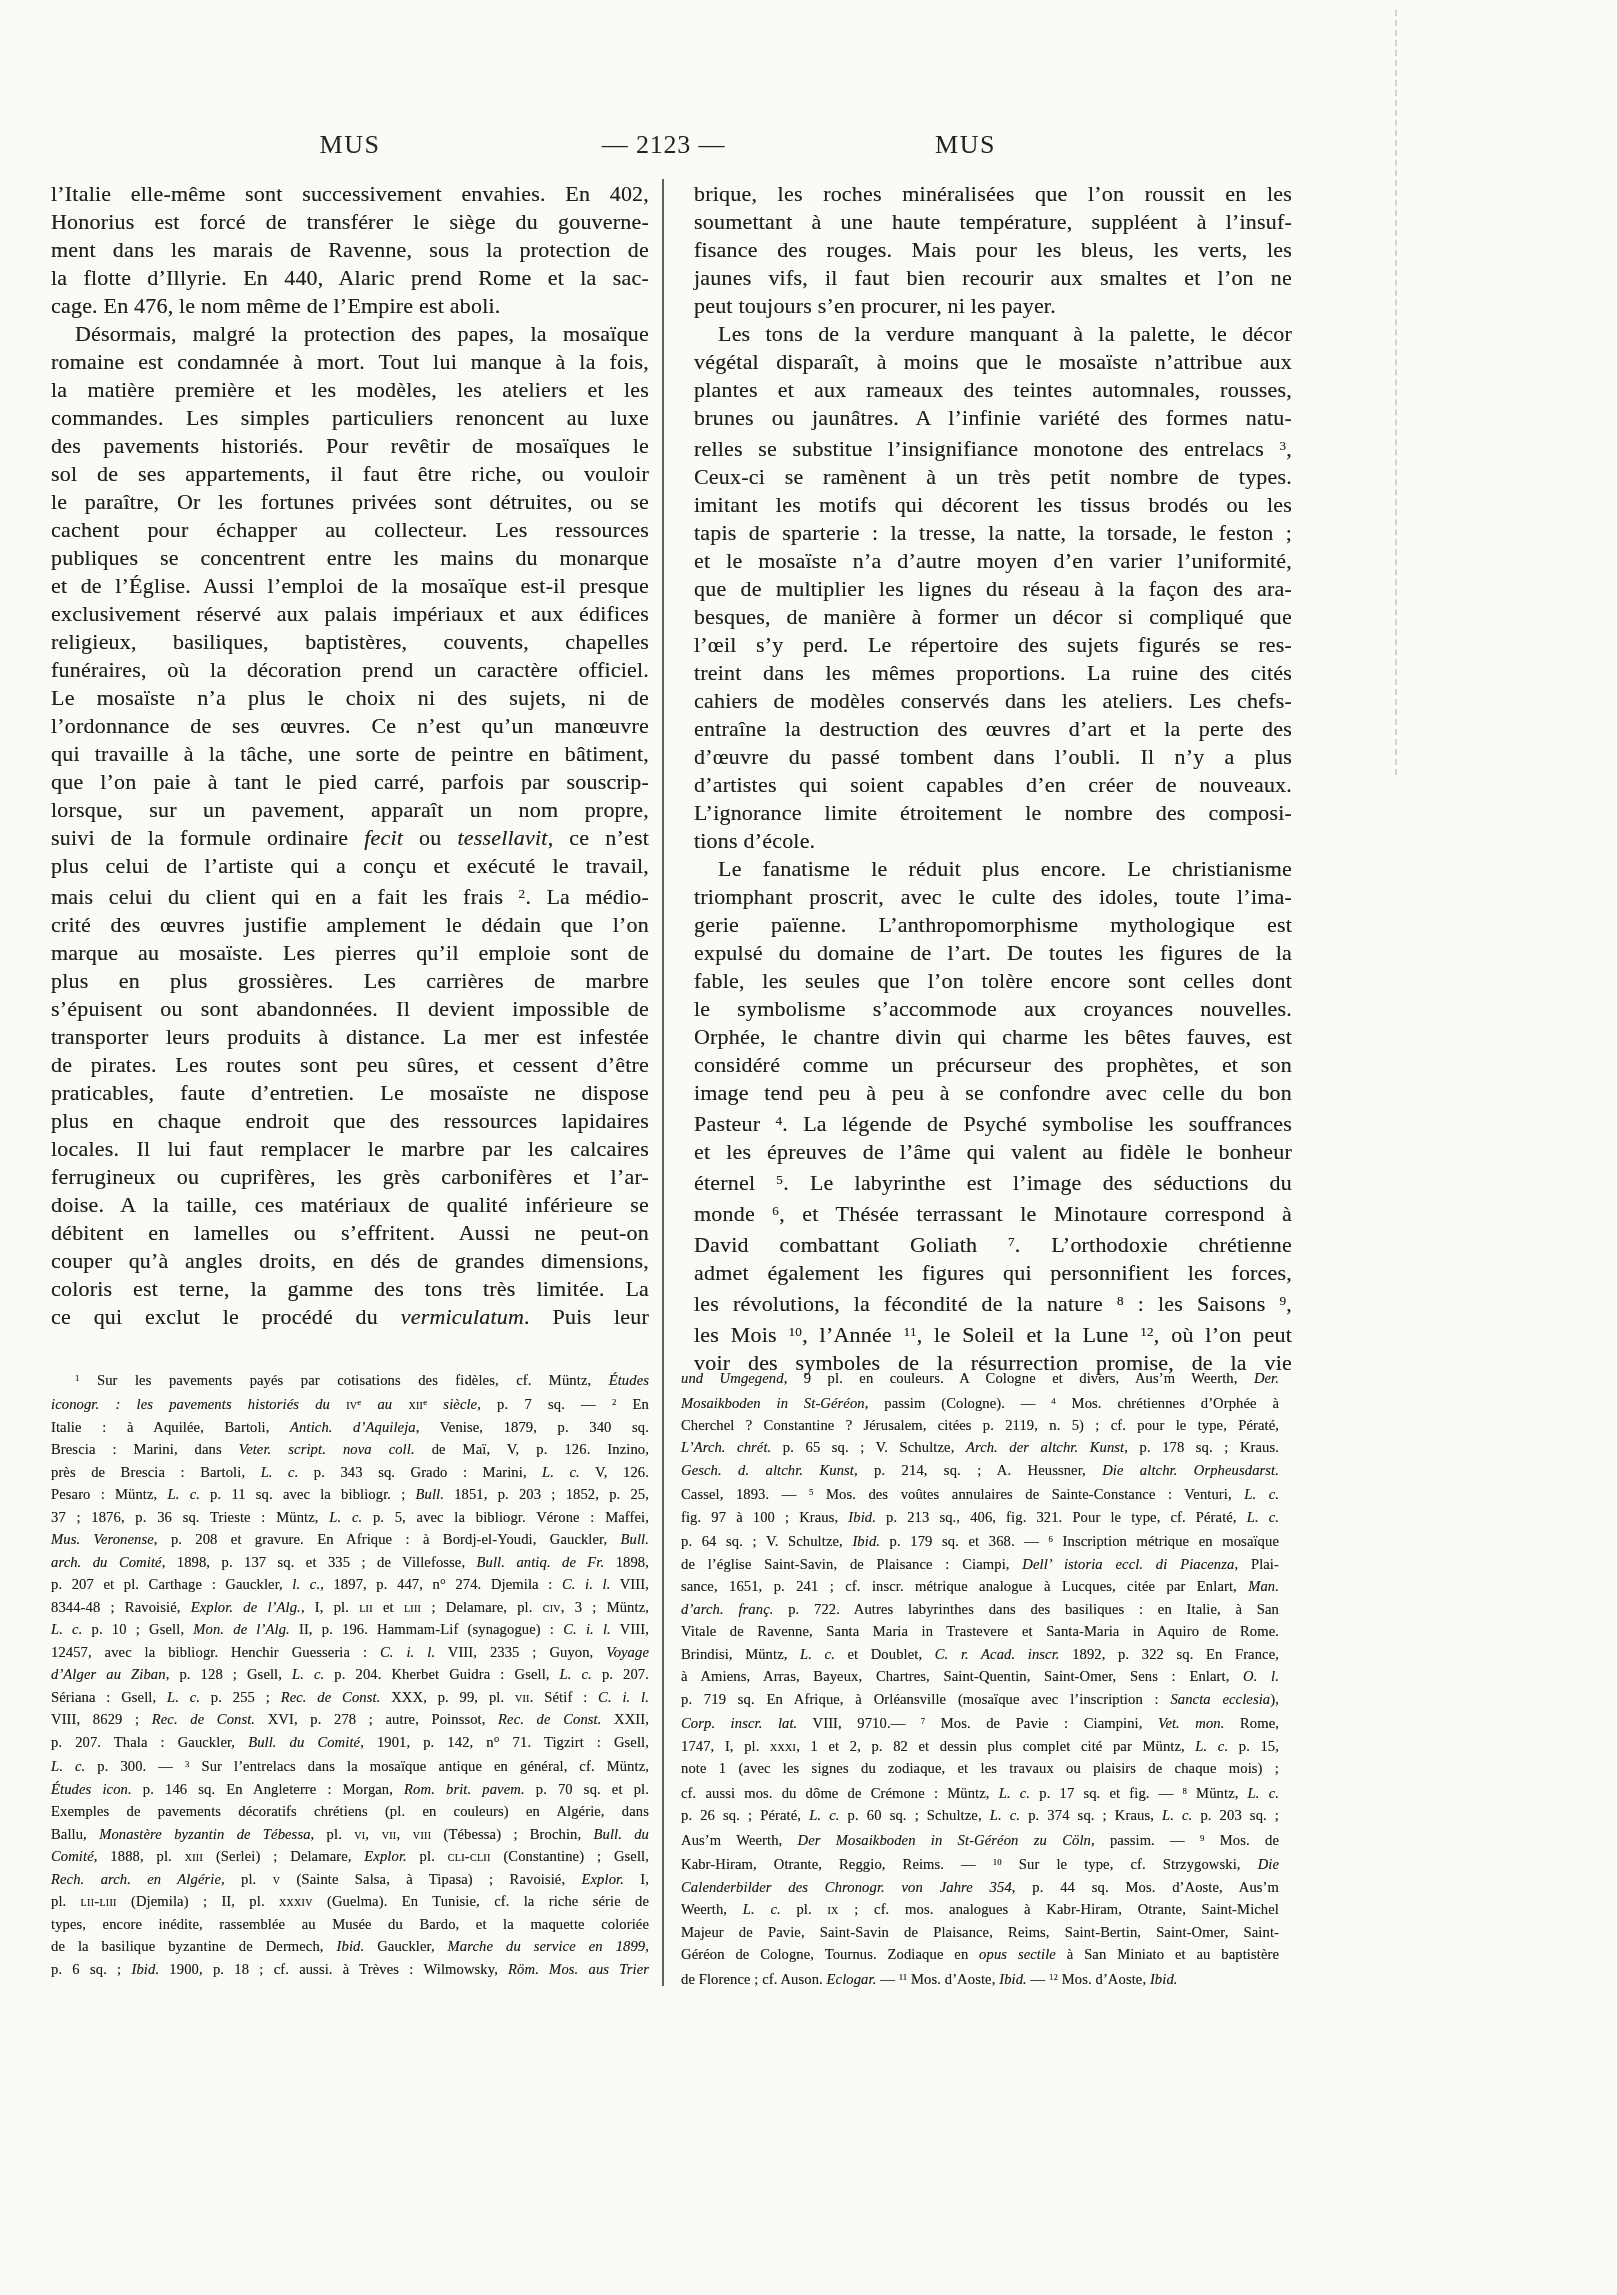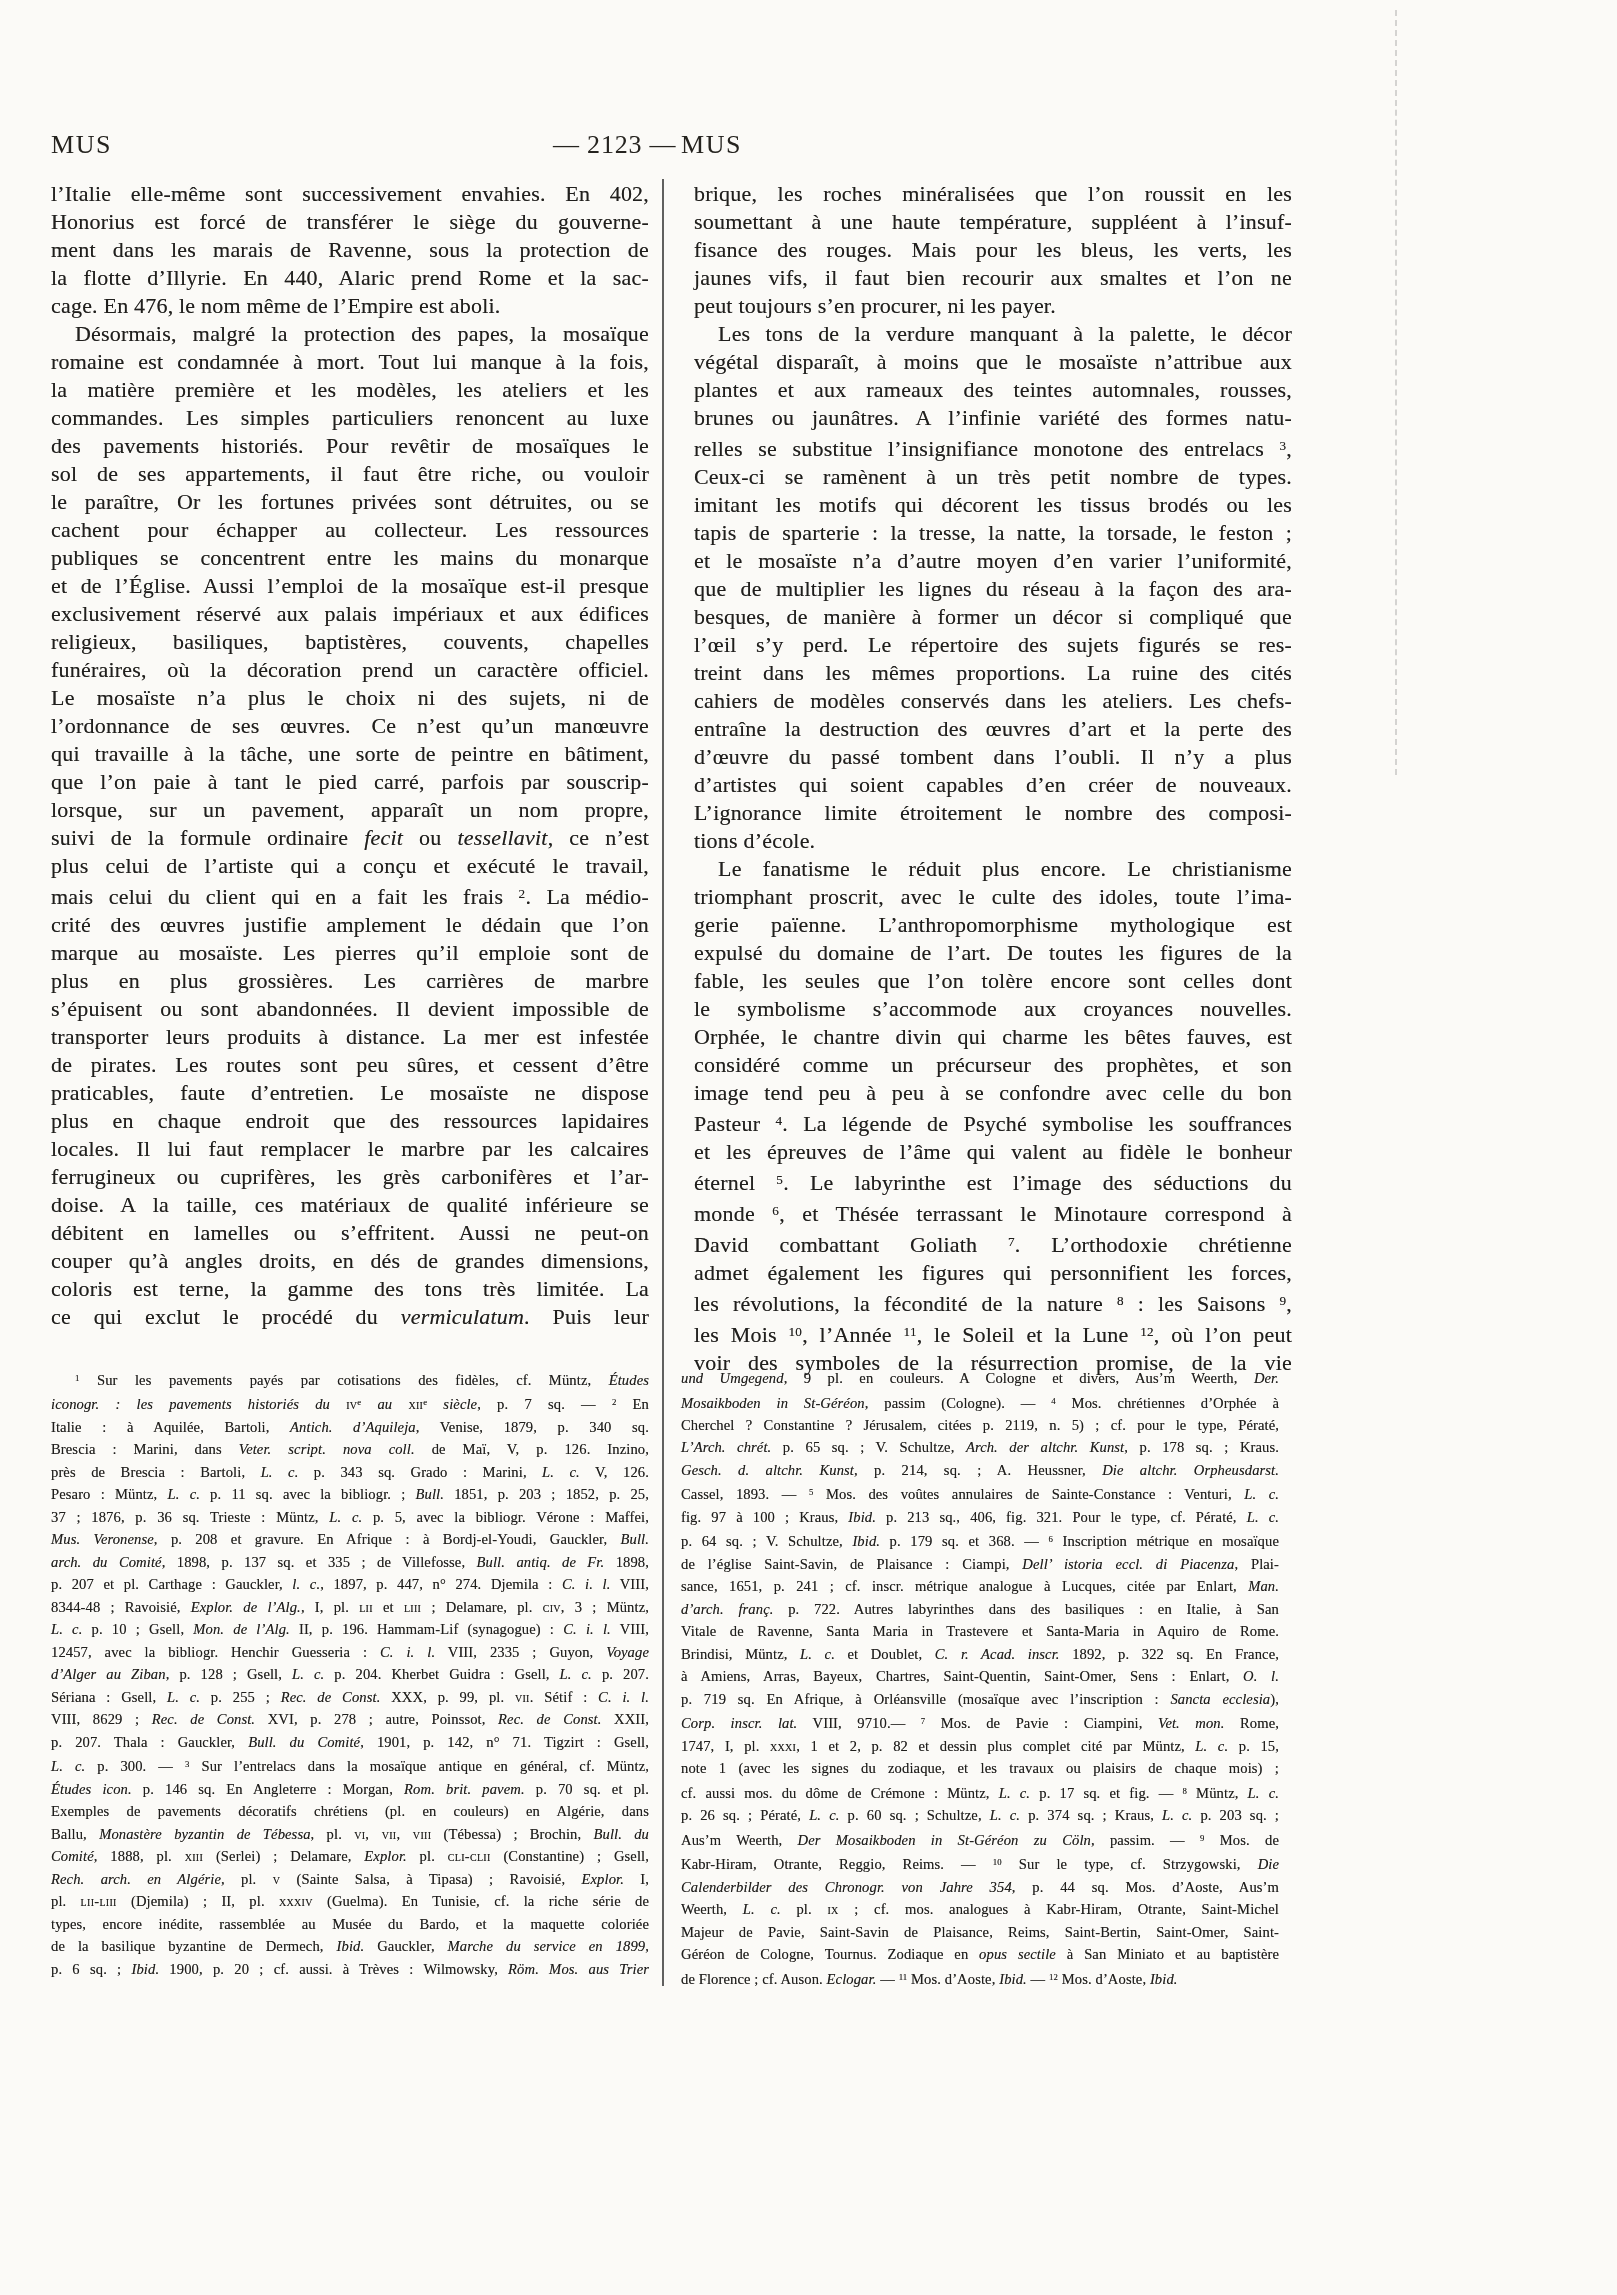--- a/index.html
+++ b/index.html
@@ -5,21 +5,21 @@
   html,body{margin:0;padding:0;}
   body{
     width:1618px;height:2295px;position:relative;
     background:#fbfaf7;
     font-family:"Liberation Serif","DejaVu Serif",serif;
     color:#201f1d;
     -webkit-font-smoothing:antialiased;
   }
   .running-head{
     position:absolute;top:130px;font-size:26px;letter-spacing:1.6px;
-    text-align:left;color:#25231f;
+    text-align:center;color:#25231f;
   }
   #head-left{left:51px;width:598px;}
   #head-center{left:553px;width:221px;letter-spacing:0.8px;}
   #head-right{left:681px;width:569px;}
   .col{position:absolute;}
   #body-left {left:51px; top:180px; width:598px;}
   #body-right{left:694px;top:180px; width:598px;}
   #notes-left {left:51px; top:1367px;width:598px;}
   #notes-right{left:681px;top:1367px;width:598px;}
   .bodycol .line{
@@ -164,21 +164,21 @@
     <div class="line"><span>p. 207. Thala : Gauckler, </span><span class="it">Bull. du Comité</span><span>, 1901, p. 142, n° 71. Tigzirt : Gsell,</span></div>
     <div class="line"><span class="it">L. c.</span><span> p. 300. — </span><span class="sup">3</span><span> Sur l’entrelacs dans la mosaïque antique en général, cf. Müntz,</span></div>
     <div class="line"><span class="it">Études icon.</span><span> p. 146 sq. En Angleterre : Morgan, </span><span class="it">Rom. brit. pavem.</span><span> p. 70 sq. et pl.</span></div>
     <div class="line"><span>Exemples de pavements décoratifs chrétiens (pl. en couleurs) en Algérie, dans</span></div>
     <div class="line"><span>Ballu, </span><span class="it">Monastère byzantin de Tébessa</span><span>, pl. </span><span class="sc">vi, vii, viii</span><span> (Tébessa) ; Brochin, </span><span class="it">Bull. du</span></div>
     <div class="line"><span class="it">Comité</span><span>, 1888, pl. </span><span class="sc">xiii</span><span> (Serlei) ; Delamare, </span><span class="it">Explor.</span><span> pl. </span><span class="sc">cli-clii</span><span> (Constantine) ; Gsell,</span></div>
     <div class="line"><span class="it">Rech. arch. en Algérie</span><span>, pl. </span><span class="sc">v</span><span> (Sainte Salsa, à Tipasa) ; Ravoisié, </span><span class="it">Explor.</span><span> I,</span></div>
     <div class="line"><span>pl. </span><span class="sc">lii-liii</span><span> (Djemila) ; II, pl. </span><span class="sc">xxxiv</span><span> (Guelma). En Tunisie, cf. la riche série de</span></div>
     <div class="line"><span>types, encore inédite, rassemblée au Musée du Bardo, et la maquette coloriée</span></div>
     <div class="line"><span>de la basilique byzantine de Dermech, </span><span class="it">Ibid.</span><span> Gauckler, </span><span class="it">Marche du service en 1899</span><span>,</span></div>
-    <div class="line"><span>p. 6 sq. ; </span><span class="it">Ibid.</span><span> 1900, p. 20 ; cf. aussi. à Trèves : Wilmowsky, </span><span class="it">Röm. Mos. aus Trier</span></div>
+    <div class="line"><span>p. 6 sq. ; </span><span class="it">Ibid.</span><span> 1900, p. 18 ; cf. aussi. à Trèves : Wilmowsky, </span><span class="it">Röm. Mos. aus Trier</span></div>
   </div>
 <div class="col notecol" id="notes-right">
     <div class="line"><span class="it">und Umgegend</span><span>, 9 pl. en couleurs. A Cologne et divers, Aus’m Weerth, </span><span class="it">Der.</span></div>
     <div class="line"><span class="it">Mosaikboden in St-Géréon</span><span>, passim (Cologne). — </span><span class="sup">4</span><span> Mos. chrétiennes d’Orphée à</span></div>
     <div class="line"><span>Cherchel ? Constantine ? Jérusalem, citées p. 2119, n. 5) ; cf. pour le type, Pératé,</span></div>
     <div class="line"><span class="it">L’Arch. chrét.</span><span> p. 65 sq. ; V. Schultze, </span><span class="it">Arch. der altchr. Kunst</span><span>, p. 178 sq. ; Kraus.</span></div>
     <div class="line"><span class="it">Gesch. d. altchr. Kunst</span><span>, p. 214, sq. ; A. Heussner, </span><span class="it">Die altchr. Orpheusdarst.</span></div>
     <div class="line"><span>Cassel, 1893. — </span><span class="sup">5</span><span> Mos. des voûtes annulaires de Sainte-Constance : Venturi, </span><span class="it">L. c.</span></div>
     <div class="line"><span>fig. 97 à 100 ; Kraus, </span><span class="it">Ibid.</span><span> p. 213 sq., 406, fig. 321. Pour le type, cf. Pératé, </span><span class="it">L. c.</span></div>
     <div class="line"><span>p. 64 sq. ; V. Schultze, </span><span class="it">Ibid.</span><span> p. 179 sq. et 368. — </span><span class="sup">6</span><span> Inscription métrique en mosaïque</span></div>

